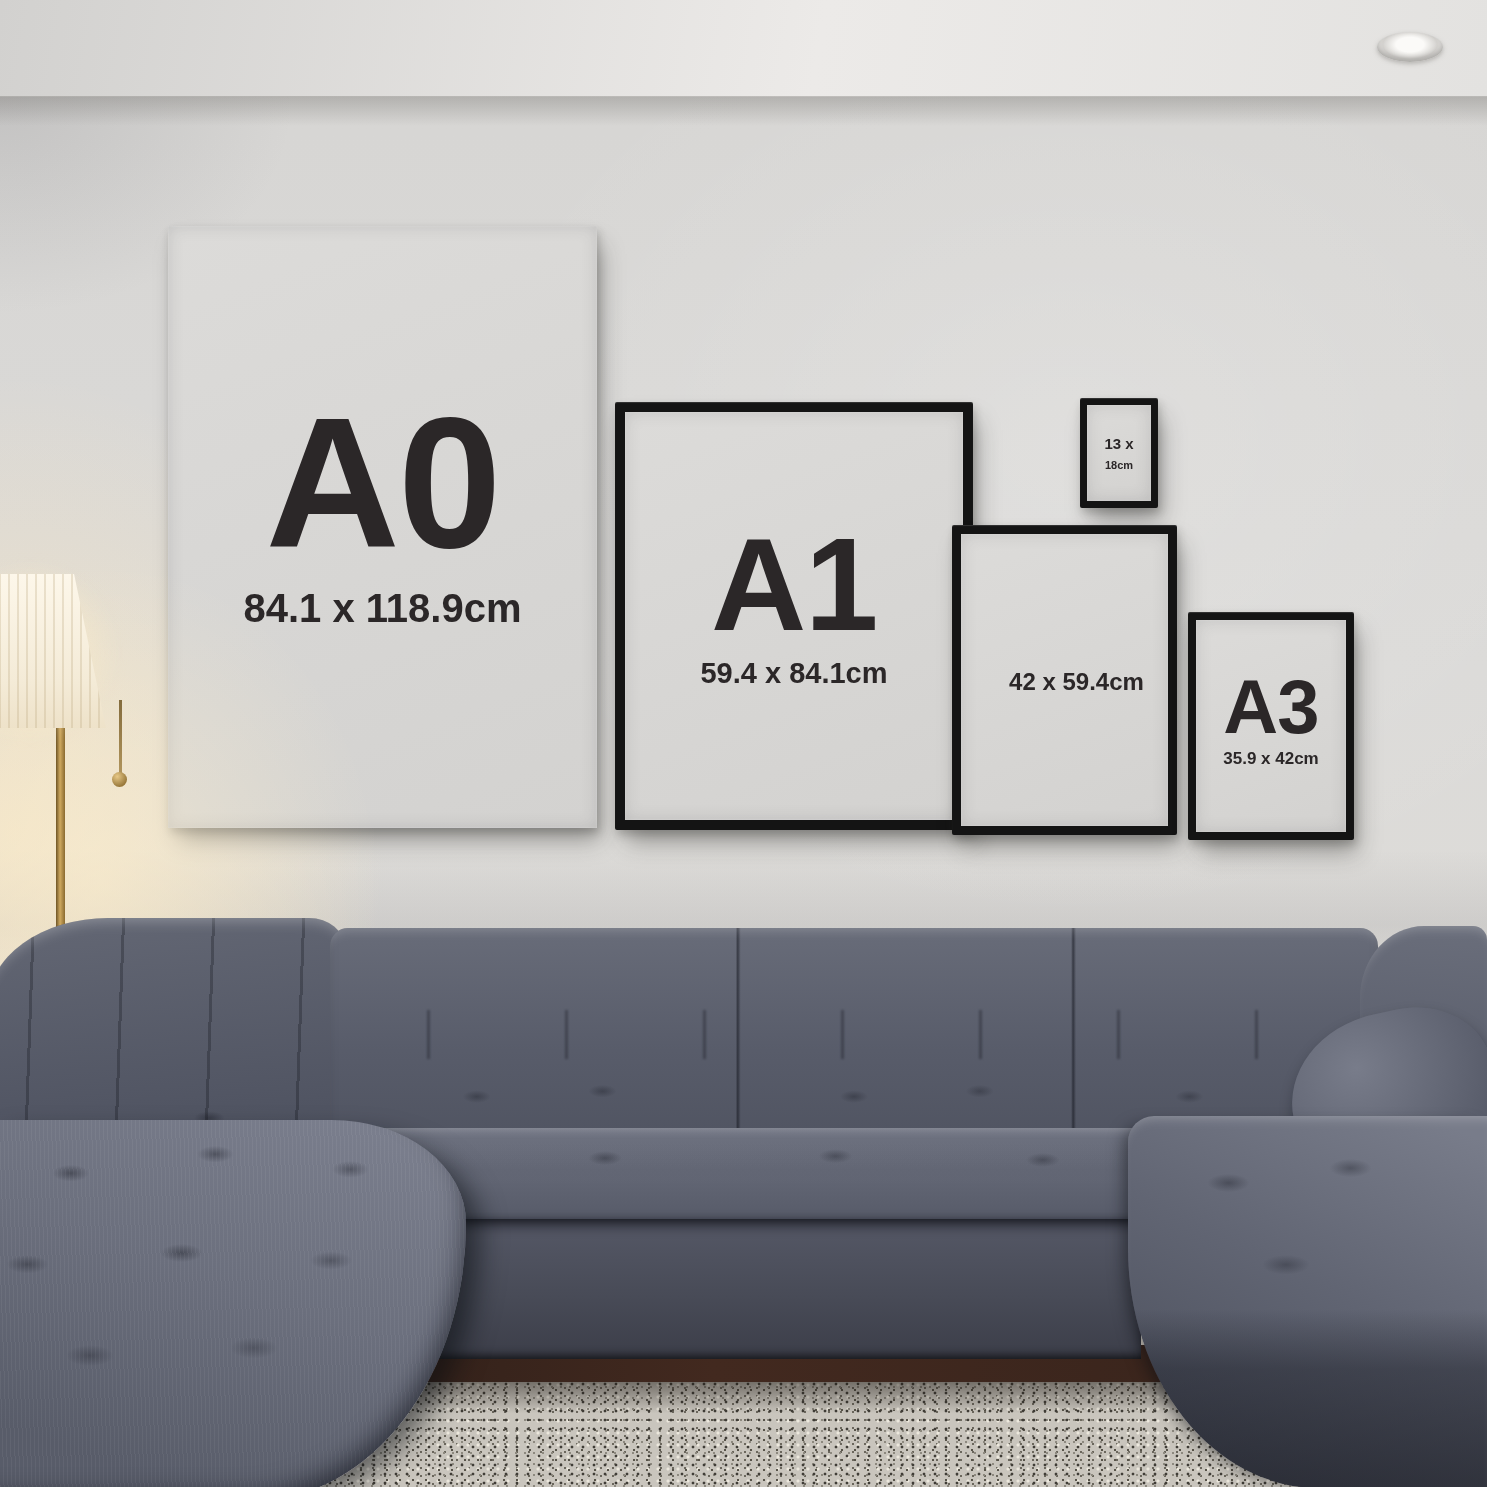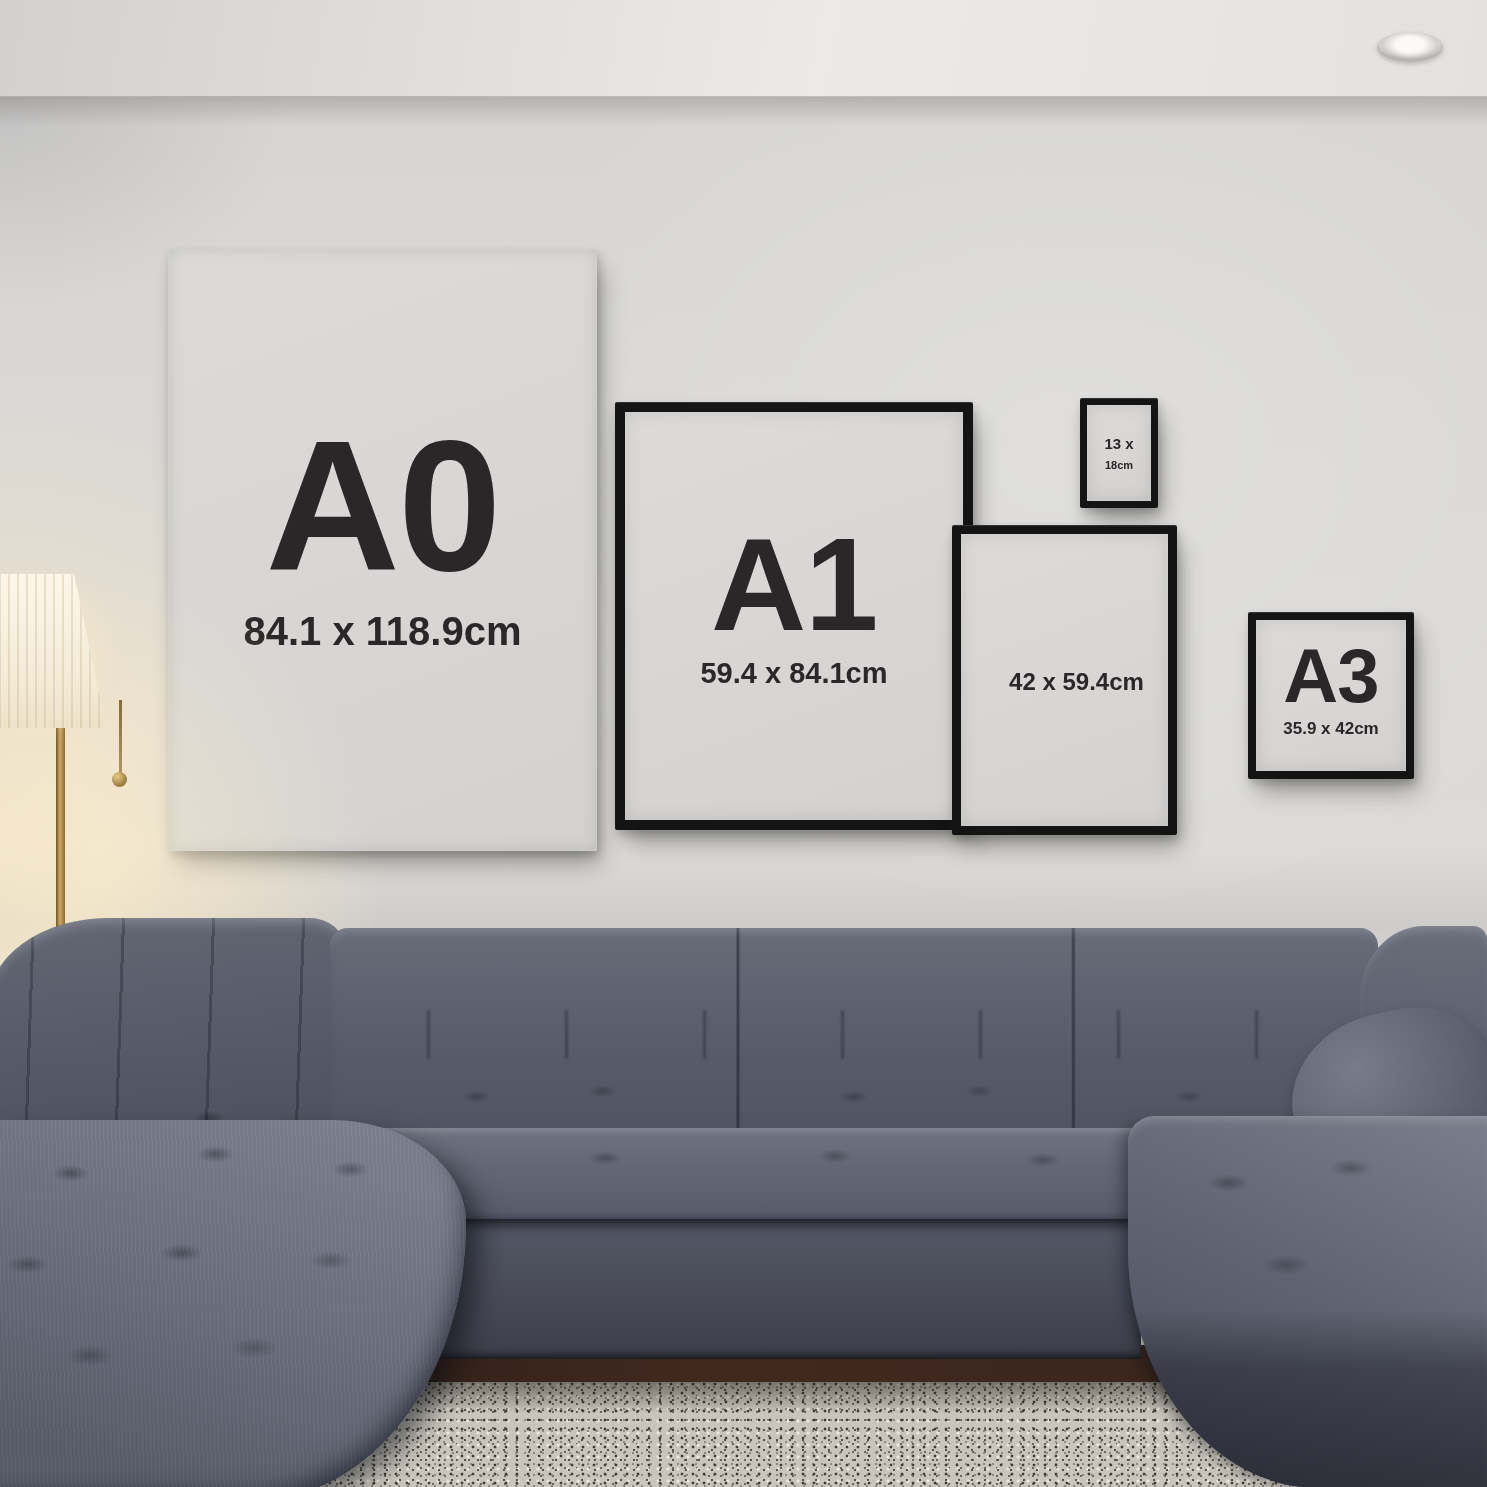--- a/index.html
+++ b/index.html
@@ -56,37 +56,37 @@
   }
   .fcontent{display:flex;flex-direction:column;align-items:center;transform:translateY(-6%);}
   .flabel{
     color:var(--frame-text,#2b2728);font-weight:bold;line-height:.95;
     letter-spacing:-.01em;white-space:nowrap;
   }
   .fsize{
     color:var(--frame-text,#2b2728);font-weight:bold;white-space:nowrap;
     margin-top:.35em;
   }
-  .f-a0{left:168px;top:249px;width:429px;height:602px;}
+  .f-a0{left:168px;top:226px;width:429px;height:602px;}
   .f-a0 .flabel{font-size:186px;}
   .f-a0 .fsize{font-size:40px;}
   .f-a1{left:615px;top:402px;width:358px;height:428px;padding:10px;}
   .f-a1 .flabel{font-size:132px;}
   .f-a1 .fsize{font-size:29px;}
   .f-a4{left:950px;top:345px;width:120px;height:162px;padding:8px;}
   .f-a4 .flabel{font-size:56px;}
   .f-a4 .fsize{font-size:13px;margin-top:.3em;}
   .f-13x18{left:1080px;top:398px;width:78px;height:110px;padding:7px;}
   .f-13x18 .fcontent{transform:none;}
   .f-13x18 .flabel{font-size:15px;line-height:1.3;letter-spacing:0;}
   .f-13x18 .fsize{font-size:11px;line-height:1.3;margin-top:4px;}
   .f-a2{left:952px;top:525px;width:225px;height:310px;padding:9px;}
   .f-a2 .flabel{font-size:94px;}
   .f-a2 .fsize{font-size:24px;margin-left:24px;}
-  .f-a3{left:1248px;top:612px;width:166px;height:167px;padding:8px;}
+  .f-a3{left:1188px;top:612px;width:166px;height:228px;padding:8px;}
   .f-a3 .flabel{font-size:76px;}
   .f-a3 .fsize{font-size:17px;}
 
   
   .lamp{position:absolute;inset:0;z-index:9;pointer-events:none;}
   .lamp-pole{
     position:absolute;left:56px;top:722px;width:9px;height:530px;
     background:linear-gradient(90deg,#6e5425,#cfa95f 45%,#8a6a30);
     border-radius:2px;
   }

